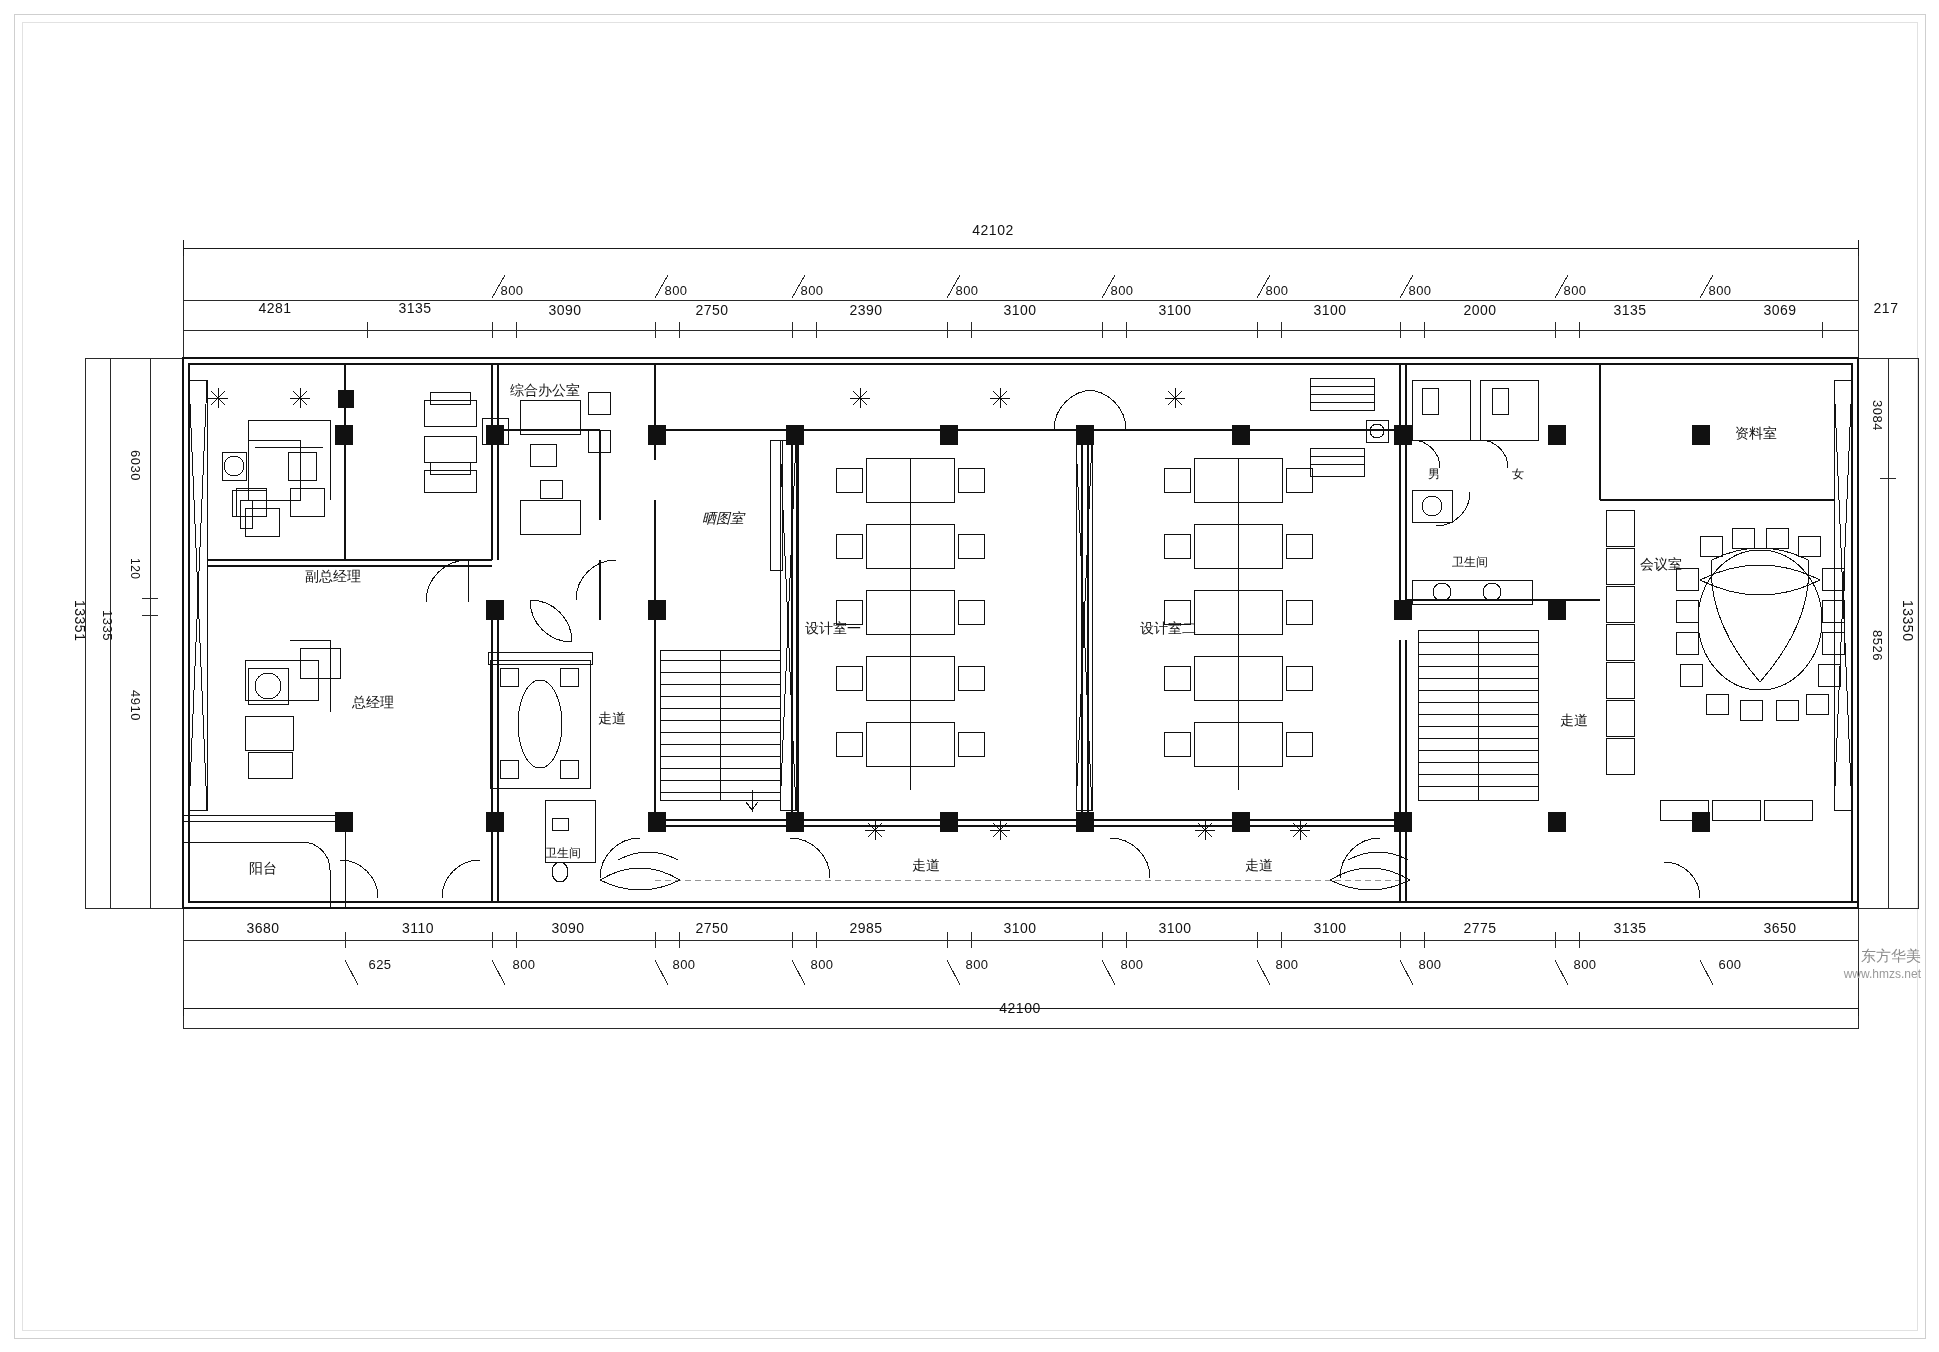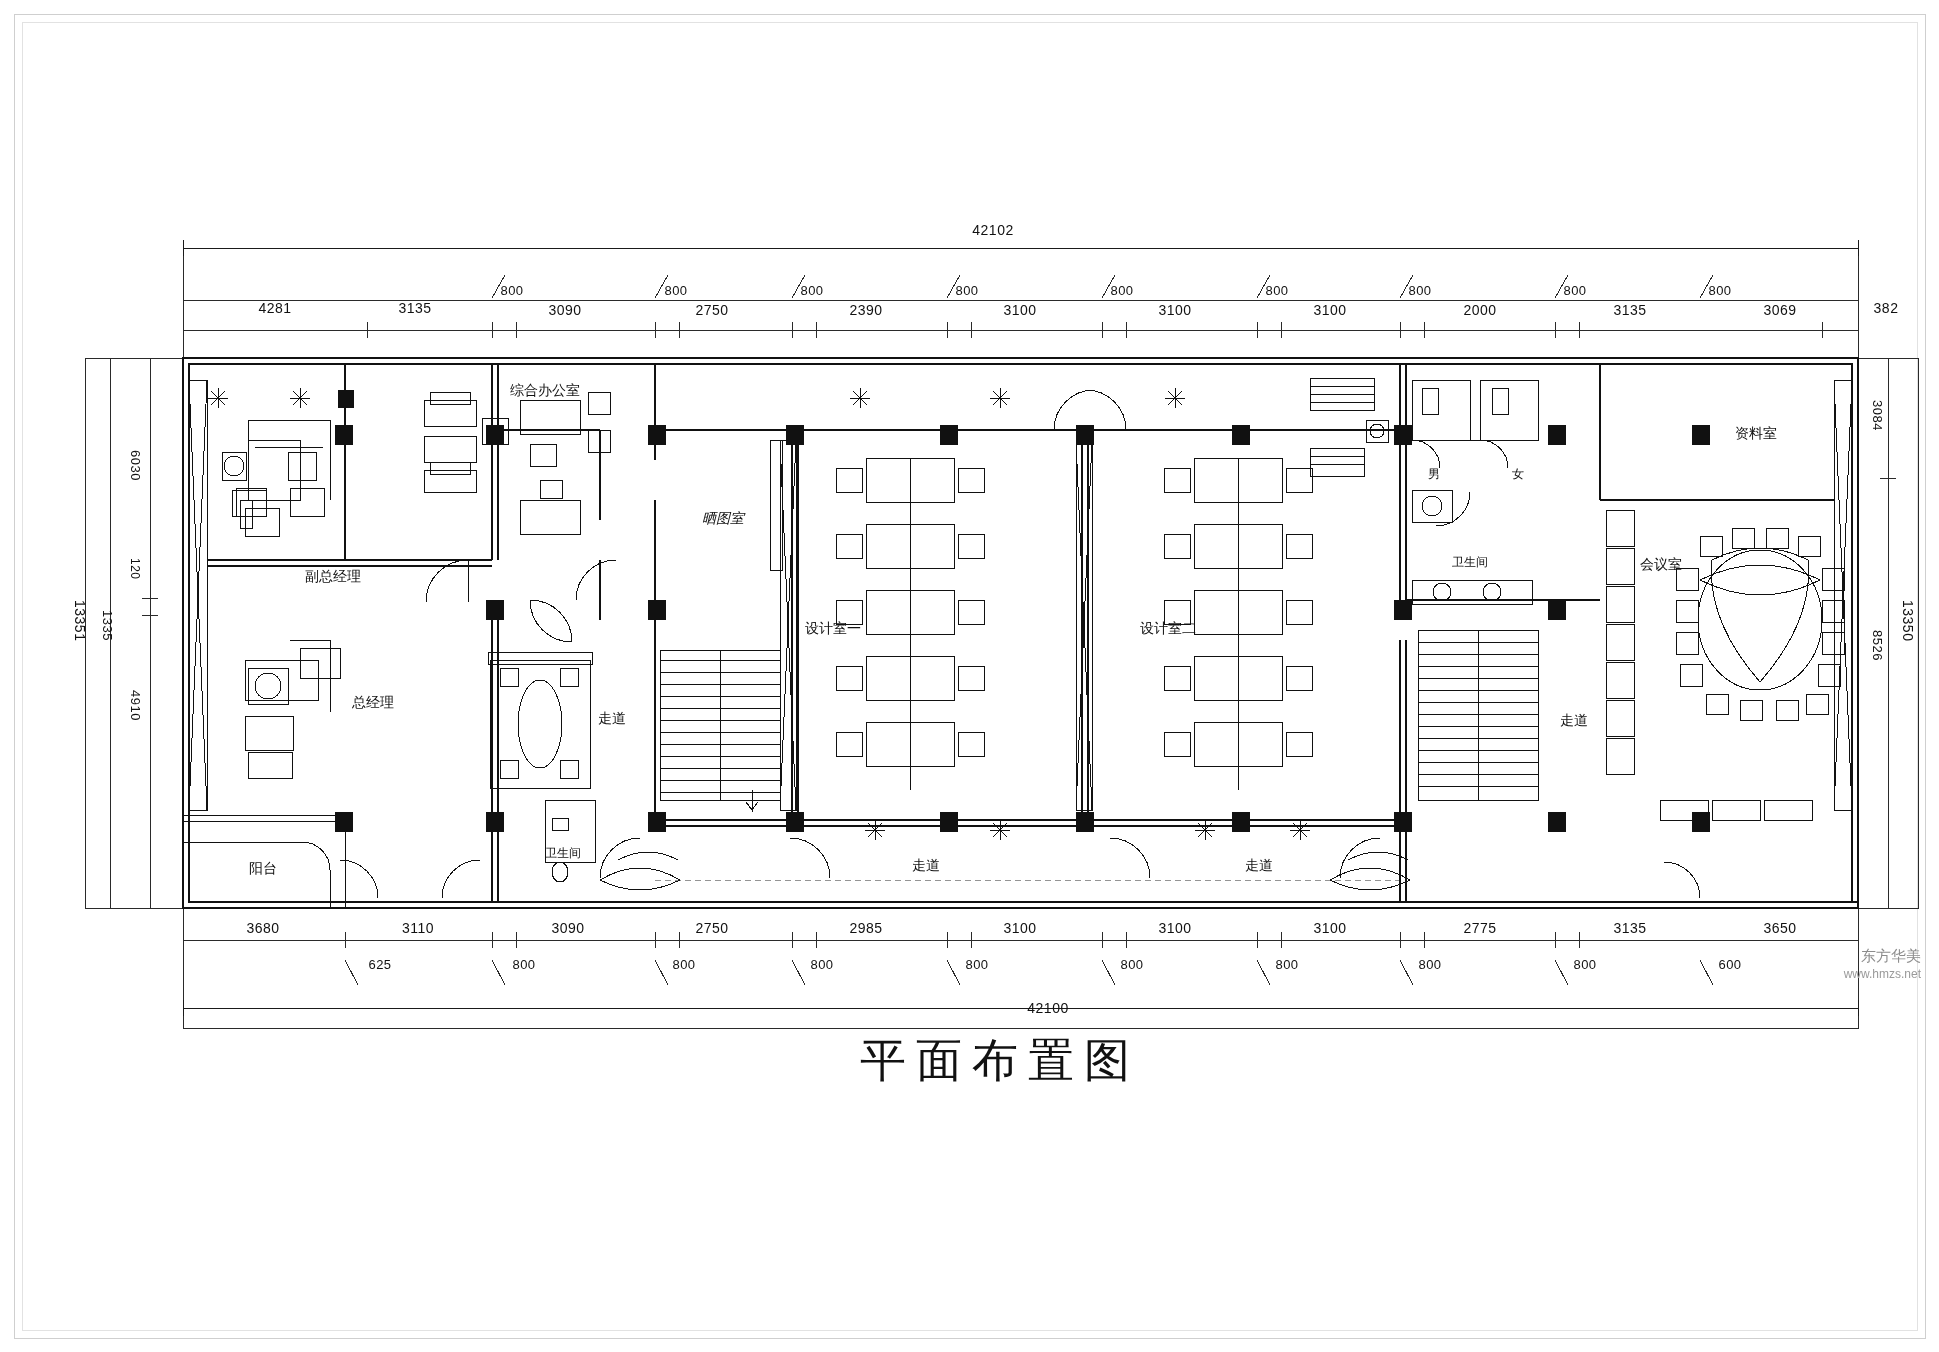--- a/index.html
+++ b/index.html
@@ -566,21 +566,21 @@
   <div class="dim" style="left:415px;top:300px;transform:translateX(-50%);">3135</div>
   <div class="dim" style="left:565px;top:302px;transform:translateX(-50%);">3090</div>
   <div class="dim" style="left:712px;top:302px;transform:translateX(-50%);">2750</div>
   <div class="dim" style="left:866px;top:302px;transform:translateX(-50%);">2390</div>
   <div class="dim" style="left:1020px;top:302px;transform:translateX(-50%);">3100</div>
   <div class="dim" style="left:1175px;top:302px;transform:translateX(-50%);">3100</div>
   <div class="dim" style="left:1330px;top:302px;transform:translateX(-50%);">3100</div>
   <div class="dim" style="left:1480px;top:302px;transform:translateX(-50%);">2000</div>
   <div class="dim" style="left:1630px;top:302px;transform:translateX(-50%);">3135</div>
   <div class="dim" style="left:1780px;top:302px;transform:translateX(-50%);">3069</div>
-  <div class="dim" style="left:1886px;top:300px;transform:translateX(-50%);">382</div>
+  <div class="dim" style="left:1886px;top:300px;transform:translateX(-50%);">217</div>
 
   <div class="dim vert" style="left:72px;top:600px;font-size:14px;">13351</div>
   <div class="dim vert" style="left:100px;top:610px;font-size:13px;">1335</div>
   <div class="dim vert" style="left:128px;top:558px;font-size:12px;">120</div>
   <div class="dim vert" style="left:128px;top:450px;font-size:13px;">6030</div>
   <div class="dim vert" style="left:128px;top:690px;font-size:13px;">4910</div>
 
   <div class="dim vert" style="left:1870px;top:400px;font-size:13px;">3084</div>
   <div class="dim vert" style="left:1870px;top:630px;font-size:13px;">8526</div>
   <div class="dim vert" style="left:1900px;top:600px;font-size:14px;">13350</div>
@@ -601,40 +601,39 @@
   <div class="dim small" style="left:524px;top:957px;transform:translateX(-50%);">800</div>
   <div class="dim small" style="left:684px;top:957px;transform:translateX(-50%);">800</div>
   <div class="dim small" style="left:822px;top:957px;transform:translateX(-50%);">800</div>
   <div class="dim small" style="left:977px;top:957px;transform:translateX(-50%);">800</div>
   <div class="dim small" style="left:1132px;top:957px;transform:translateX(-50%);">800</div>
   <div class="dim small" style="left:1287px;top:957px;transform:translateX(-50%);">800</div>
   <div class="dim small" style="left:1430px;top:957px;transform:translateX(-50%);">800</div>
   <div class="dim small" style="left:1585px;top:957px;transform:translateX(-50%);">800</div>
   <div class="dim small" style="left:1730px;top:957px;transform:translateX(-50%);">600</div>
 
-  <div class="dim" style="left:1048px;top:1000px;transform:translateX(-50%);">42100</div>
+  <div class="dim" style="left:1020px;top:1000px;transform:translateX(-50%);">42100</div>
 
   <div class="room" style="left:510px;top:382px;">综合办公室</div>
   <div class="room" style="left:305px;top:568px;">副总经理</div>
   <div class="room" style="left:352px;top:694px;">总经理</div>
   <div class="room" style="left:249px;top:860px;">阳台</div>
   <div class="room s" style="left:545px;top:845px;">卫生间</div>
   <div class="room" style="left:598px;top:710px;">走道</div>
   <div class="room" style="left:702px;top:510px;font-style:italic;">晒图室</div>
   <div class="room" style="left:805px;top:620px;">设计室一</div>
   <div class="room" style="left:1140px;top:620px;">设计室二</div>
   <div class="room" style="left:912px;top:857px;">走道</div>
   <div class="room" style="left:1245px;top:857px;">走道</div>
   <div class="room" style="left:1560px;top:712px;">走道</div>
   <div class="room s" style="left:1452px;top:554px;">卫生间</div>
   <div class="room s" style="left:1428px;top:466px;">男</div>
   <div class="room s" style="left:1512px;top:466px;">女</div>
   <div class="room" style="left:1735px;top:425px;">资料室</div>
   <div class="room" style="left:1640px;top:556px;">会议室</div>
 
-  <div class="title" style="left:860px;top:1030px;">平面布置图</div>
 
   <div class="wm">
     <div>东方华美</div>
     <div class="wm2">www.hmzs.net</div>
   </div>
 
 </div>
 
 </body></html>

